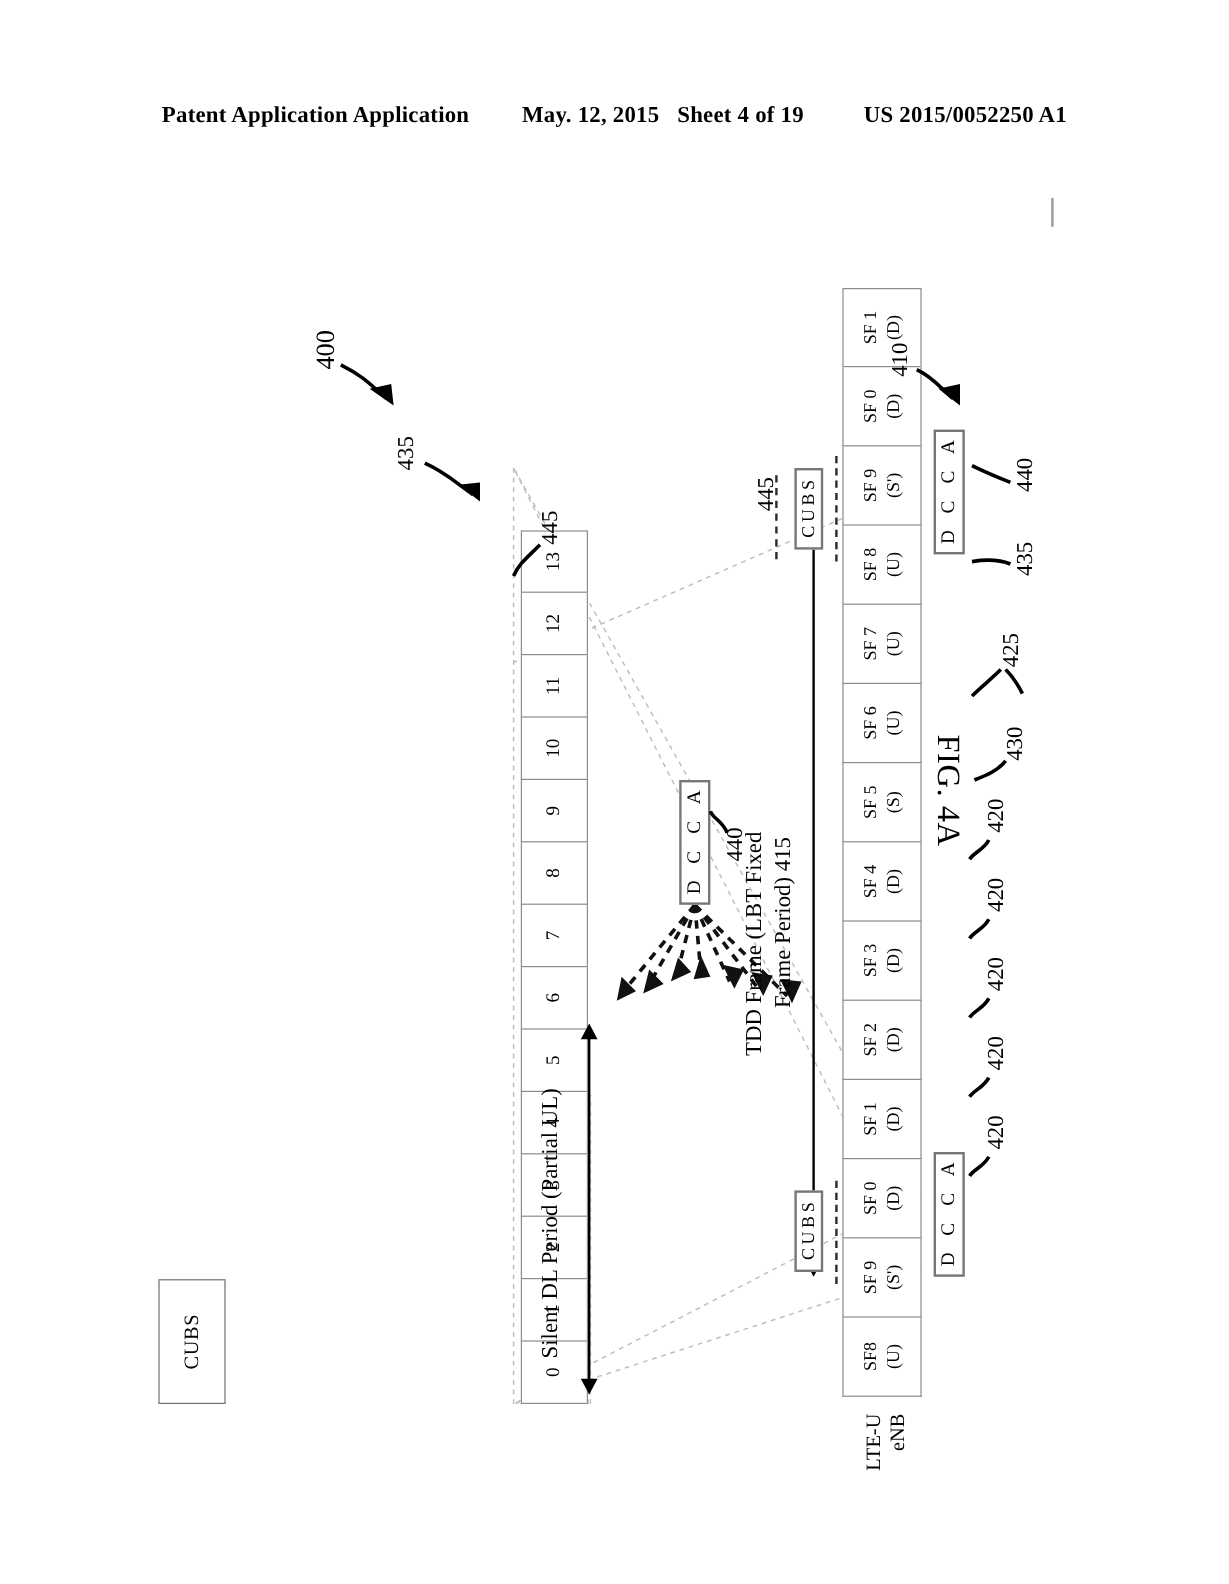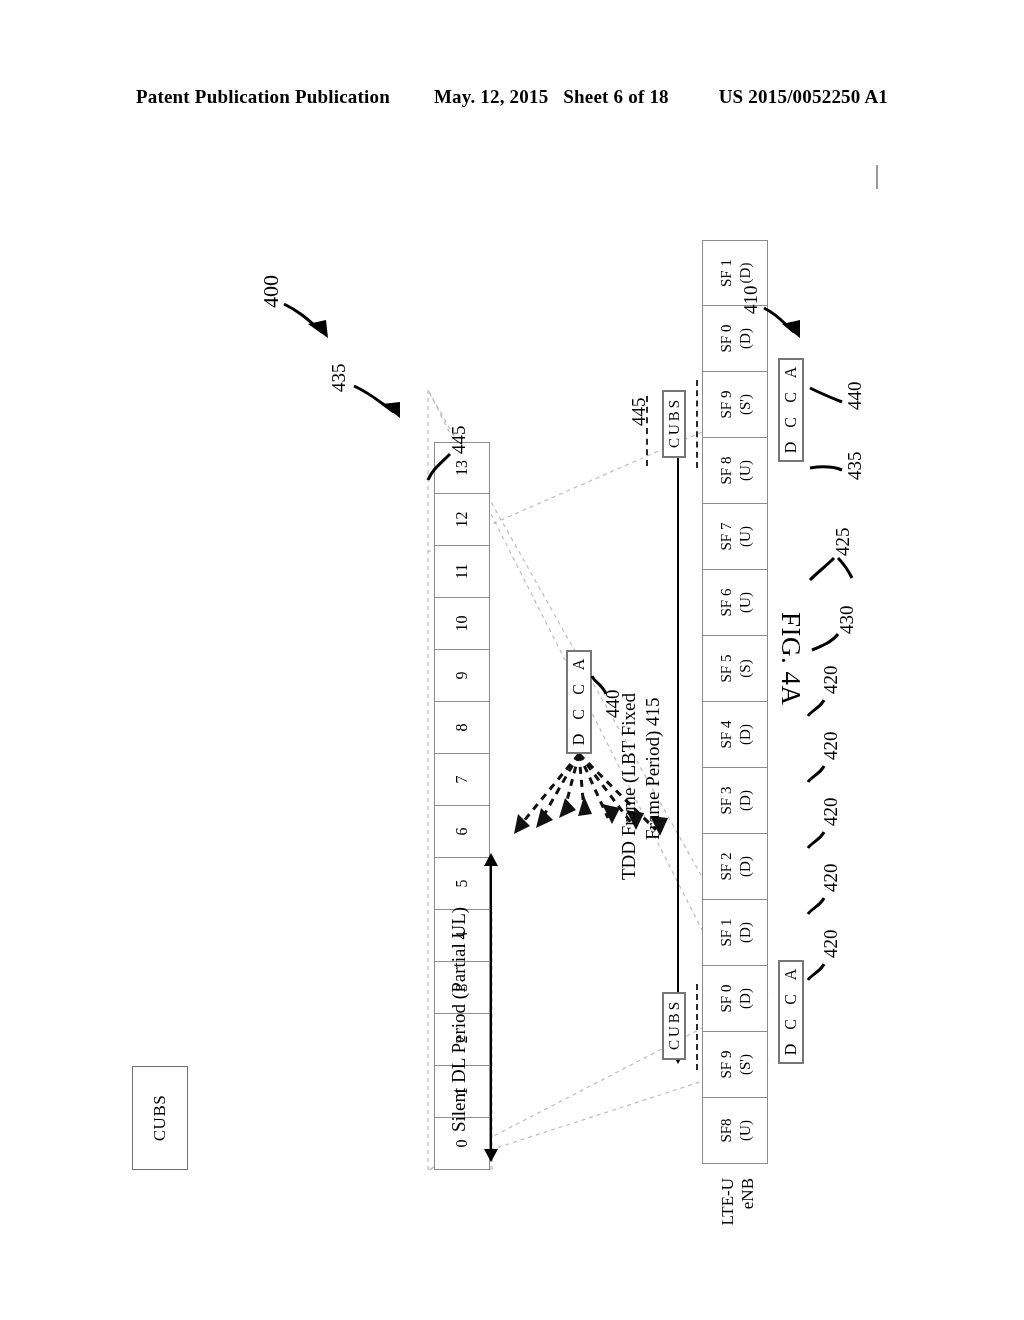--- a/index.html
+++ b/index.html
@@ -199,25 +199,25 @@
   #enb-label {
     font-size: 17px;
     line-height: 1.15;
     text-align: right;
   }
 </style>
 </head>
 <body>
 
 <div class="pub-header">
-  <span>Patent Publication Publication</span>
+  <span>Patent Application Application</span>
   <span class="hdr-gap-a">&nbsp;</span>
   <span>May. 12, 2015</span>
   <span>&nbsp;</span>
-  <span>Sheet 6 of 18</span>
+  <span>Sheet 4 of 19</span>
   <span class="hdr-gap-b">&nbsp;</span>
   <span>US 2015/0052250 A1</span>
 </div>
 <div class="corner-tick"></div>
 
 <div id="figure-stage">
 
   <svg class="overlay" viewBox="0 0 1020 760">
 
     <g stroke="#bdbdbd" stroke-width="1.2" fill="none" stroke-dasharray="4,4">

